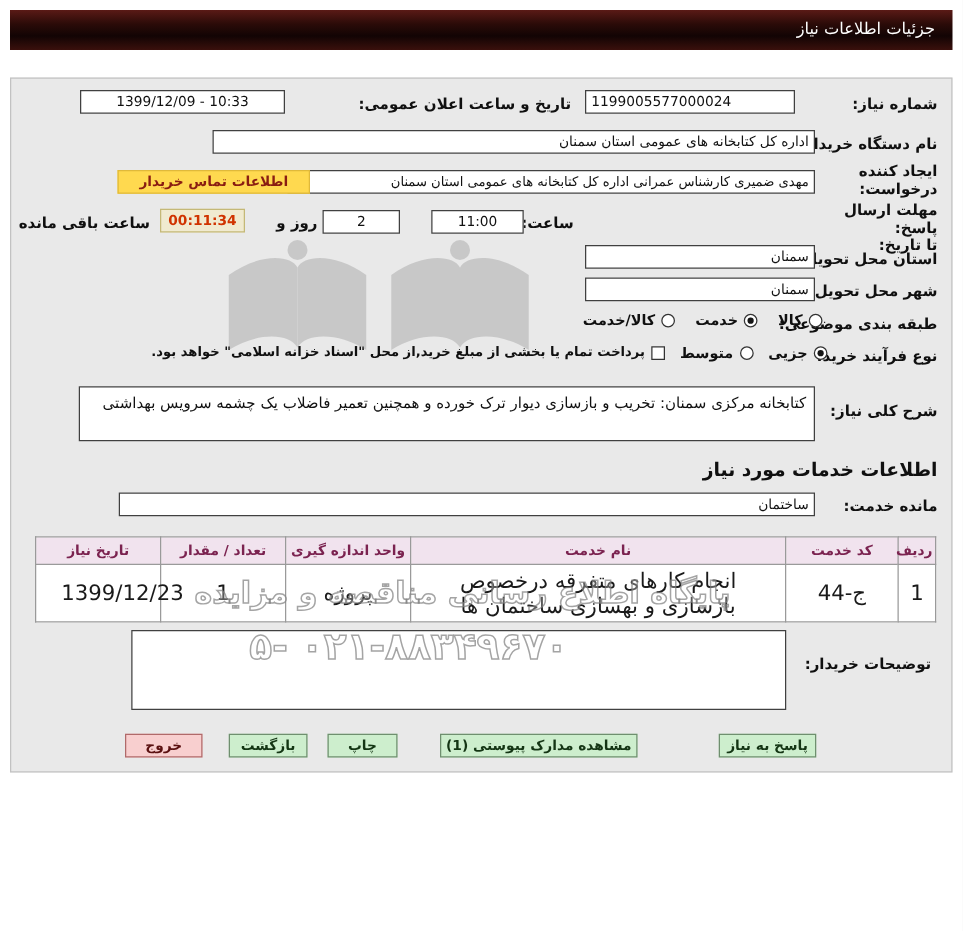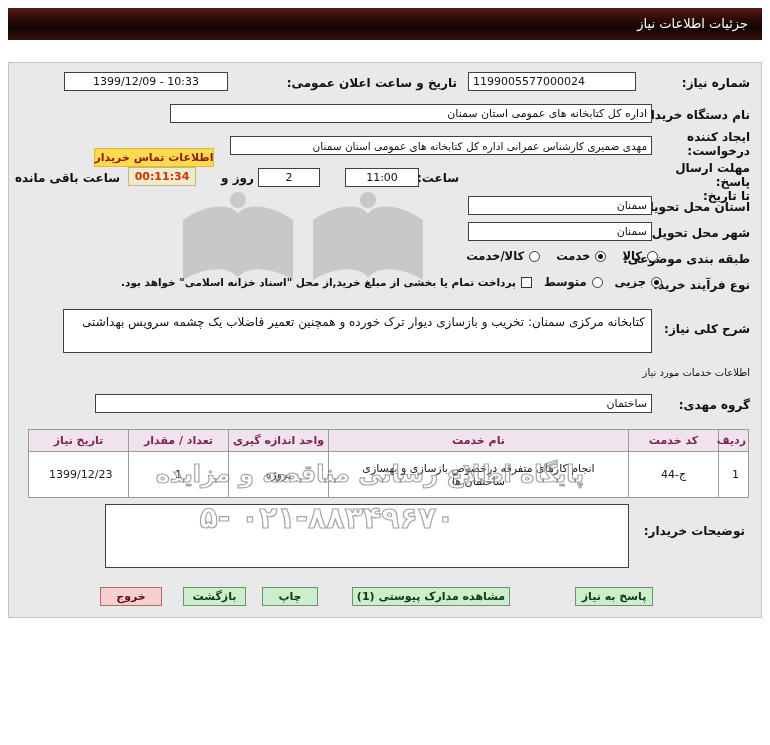--- a/index.html
+++ b/index.html
@@ -21,24 +21,24 @@
   .badge{position:absolute;height:19px;background:#f0ead0;border:1px solid #c4b877;color:#d03300;font-weight:bold;
     font-size:11px;display:flex;align-items:center;justify-content:center;direction:ltr;z-index:2}
   .opt-row{position:absolute;display:flex;align-items:center;gap:16px;z-index:2}
   .opt{display:flex;align-items:center;gap:5px;font-size:11.5px;font-weight:bold;white-space:nowrap;cursor:pointer;color:#101010}
   .opt .small{font-size:10.5px}
   .radio{width:11px;height:11px;min-width:11px;border:1px solid #333;border-radius:50%;background:#fff;position:relative;display:inline-block}
   .radio.on::after{content:"";position:absolute;inset:2px;border-radius:50%;background:#151515}
   .checkbox{width:11px;height:11px;min-width:11px;border:1px solid #333;background:#fff;display:inline-block}
   .bigbox{position:absolute;background:#fff;border:1px solid #404040;font-size:12px;color:#111;
     padding:3px 6px;line-height:18px;text-align:right;z-index:2}
-  .section-title{position:absolute;font-size:10px;font-weight:normal;color:#101010;z-index:2}
+  .section-title{position:absolute;font-size:15px;font-weight:bold;color:#101010;z-index:2}
   table.grid{position:absolute;border-collapse:collapse;table-layout:fixed;background:#fff;z-index:2}
   table.grid th{background:#f1e3ee;color:#7b2350;font-size:11px;font-weight:bold;border:1px solid #9a9a9a;height:22px;padding:0 2px}
-  table.grid td{border:1px solid #9a9a9a;font-size:11px;color:#1a1a1a;text-align:center;height:46px;padding:2px 20px;background:#fff}
+  table.grid td{border:1px solid #9a9a9a;font-size:17px;color:#1a1a1a;text-align:center;height:46px;padding:2px 20px;background:#fff}
   .btn{position:absolute;height:19px;display:flex;align-items:center;justify-content:center;font-size:11px;font-weight:bold;
     border:1px solid #6f8f6f;background:#cdeecd;color:#143514;cursor:pointer;white-space:nowrap;z-index:2}
   .btn.pink{background:#f8cfcf;border-color:#b06a6a;color:#5a1010}
   .wm{position:absolute;pointer-events:none;z-index:30}
   .wm-brand{font-size:37px;font-weight:bold;letter-spacing:1px;color:#e6e6e6;-webkit-text-stroke:1px #8d8d8d;
     text-shadow:1px 1px 0 rgba(255,255,255,.6);direction:ltr;opacity:.9}
   .wm-outline{font-weight:bold;color:rgba(255,255,255,.28);-webkit-text-stroke:1.2px rgba(125,125,125,.7);text-align:center}
   .wm-slogan{font-size:24px;width:480px}
   .wm-phone{font-size:30px;width:430px;direction:ltr;letter-spacing:2px}
 </style>
@@ -56,21 +56,21 @@
   <div class="lbl" style="right:20px;top:76px">شماره نیاز:</div>
   <div class="inp ltr" style="left:468px;top:72px;width:168px">1199005577000024</div>
   <div class="lbl" style="right:313px;top:76px">تاریخ و ساعت اعلان عمومی:</div>
   <div class="inp ltr center" style="left:64px;top:72px;width:164px">1399/12/09 - 10:33</div>
 
   <div class="lbl" style="right:20px;top:108px">نام دستگاه خریدار:</div>
   <div class="inp" style="left:170px;top:104px;width:482px">اداره کل کتابخانه های عمومی استان سمنان</div>
 
   <div class="lbl wrap" style="right:20px;top:130px;width:84px">ایجاد کننده درخواست:</div>
   <div class="inp" style="left:230px;top:136px;width:422px;font-size:10.5px">مهدی ضمیری کارشناس عمرانی اداره کل کتابخانه های عمومی استان سمنان</div>
-  <div class="link" style="left:94px;top:148px;width:120px">اطلاعات تماس خریدار</div>
+  <div class="link" style="left:94px;top:136px;width:154px">اطلاعات تماس خریدار</div>
 
   <div class="lbl wrap" style="right:20px;top:161px;width:110px">
     <div>مهلت ارسال پاسخ:</div>
     <div>تا تاریخ:</div>
   </div>
   <div class="lbl" style="right:311px;top:171px">ساعت:</div>
   <div class="inp ltr center" style="left:345px;top:168px;width:74px">11:00</div>
   <div class="inp ltr center" style="left:258px;top:168px;width:62px">2</div>
   <div class="lbl" style="right:516px;top:171px">روز و</div>
   <div class="badge" style="left:128px;top:167px;width:68px">00:11:34</div>
@@ -110,21 +110,21 @@
     <span class="opt">
       <span class="checkbox"></span>
       <span class="small">پرداخت تمام یا بخشی از مبلغ خرید,از محل "اسناد خزانه اسلامی" خواهد بود.</span>
     </span>
   </div>
 
   <div class="lbl" style="right:20px;top:322px">شرح کلی نیاز:</div>
   <div class="bigbox" style="left:63px;top:309px;width:589px;height:44px">کتابخانه مرکزی سمنان: تخریب و بازسازی دیوار ترک خورده و همچنین تعمیر فاضلاب یک چشمه سرویس بهداشتی</div>
 
   <div class="section-title" style="right:20px;top:367px">اطلاعات خدمات مورد نیاز</div>
-  <div class="lbl" style="right:20px;top:398px">گروه مهدی:</div>
+  <div class="lbl" style="right:20px;top:398px">مانده خدمت:</div>
   <div class="inp" style="left:95px;top:394px;width:557px">ساختمان</div>
 
   <table class="grid" style="left:28px;top:429px;width:720px">
     <colgroup>
       <col style="width:30px">
         <col style="width:90px">
         <col style="width:300px">
       <col style="width:100px">
         <col style="width:100px">
         <col style="width:100px">

